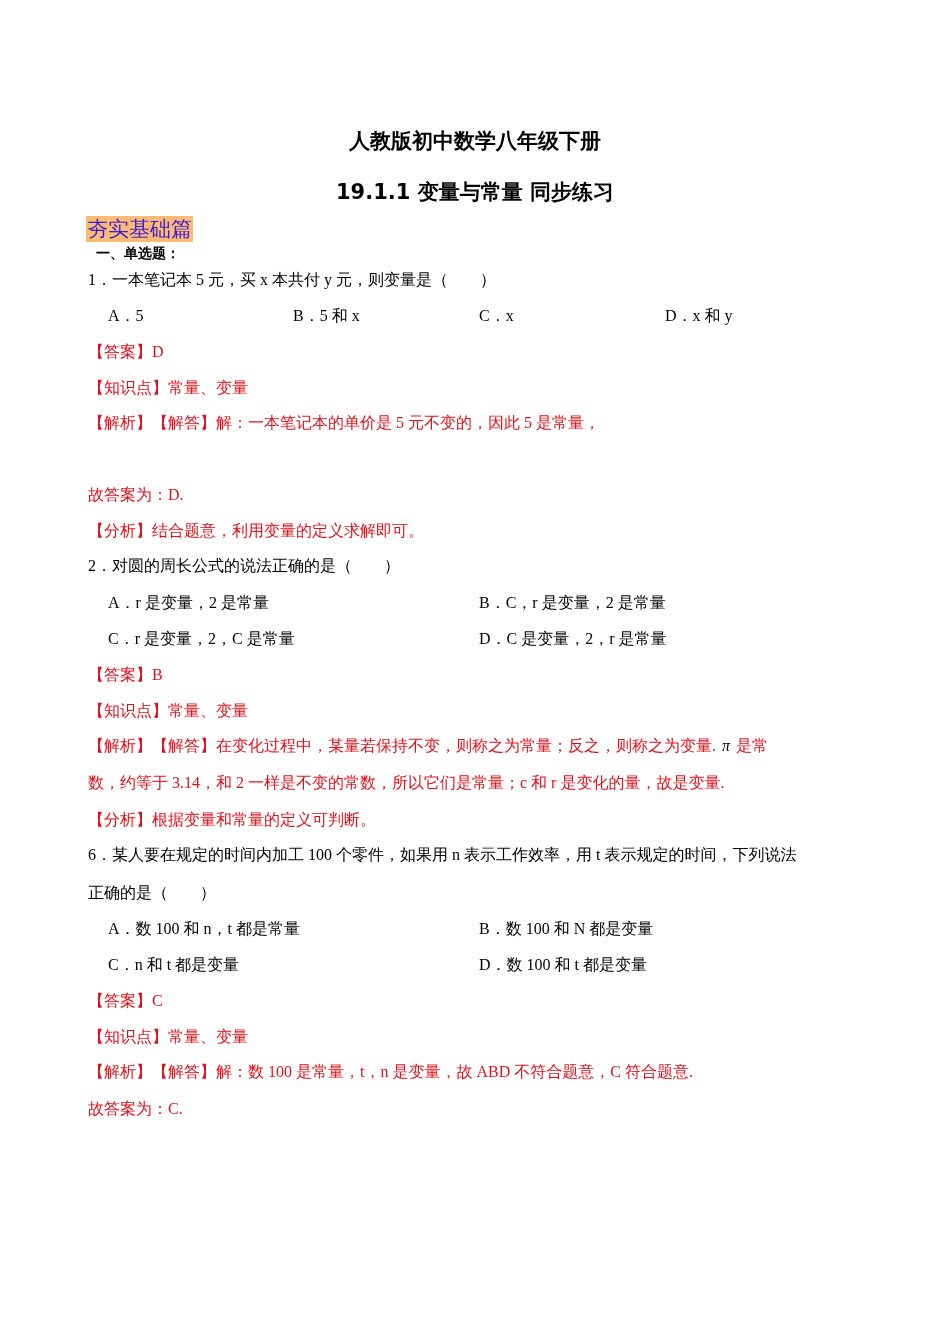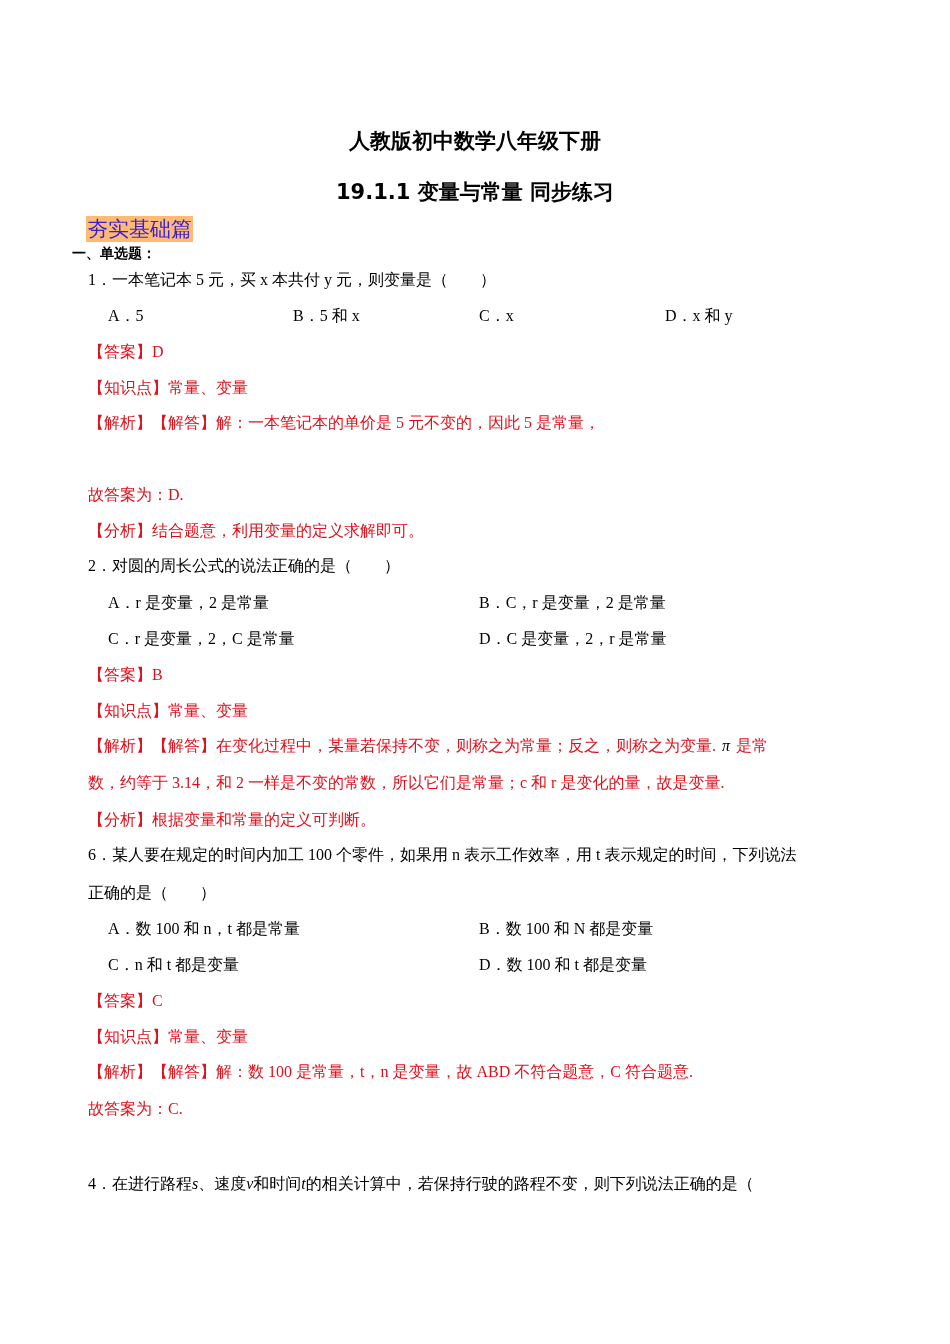--- a/index.html
+++ b/index.html
@@ -6,21 +6,21 @@
   body { width: 950px; height: 1344px; position: relative; overflow: hidden;
          font-family: "Liberation Serif", "DejaVu Serif", serif; color: #000; }
   .page { position: absolute; left: 0; top: 0; width: 840px; height: 1344px; }
   .title { position: absolute; left: 0; width: 950px; text-align: center;
            font-family: "DejaVu Sans", "Liberation Sans", sans-serif; font-weight: bold; font-size: 21px; }
   .t1 { top: 127px; }
   .t2 { top: 178px; }
   .section { position: absolute; left: 86px; top: 216px; font-size: 21px; color: #3b1fd6;
              background: #fdba74; padding: 0 1px; line-height: 26px;
              font-family: "DejaVu Sans", sans-serif; }
-  .subsec { position: absolute; left: 72px; top: 245px; font-size: 14px; font-weight: bold;
+  .subsec { position: absolute; left: 96px; top: 245px; font-size: 14px; font-weight: bold;
             font-family: "DejaVu Sans", sans-serif; }
   .line { position: absolute; left: 88px; font-size: 16px; white-space: nowrap; line-height: 20px; }
   .red { color: #e0101a; }
   .opt { position: absolute; font-size: 16px; white-space: nowrap; line-height: 20px; text-align: center; }
   .pi { font-style: italic; color: #000; margin: 0 6px; }
   .it { font-style: italic; }
 </style>
 </head>
 <body>
 
@@ -58,16 +58,13 @@
   <div class="line" style="top:883px">正确的是（　　）</div>
   <div class="opt" style="left:108px;top:919px">A．数 100 和 n，t 都是常量</div>
   <div class="opt" style="left:479px;top:919px">B．数 100 和 N 都是变量</div>
   <div class="opt" style="left:108px;top:955px">C．n 和 t 都是变量</div>
   <div class="opt" style="left:479px;top:955px">D．数 100 和 t 都是变量</div>
   <div class="line red" style="top:991px">【答案】C</div>
   <div class="line red" style="top:1027px">【知识点】常量、变量</div>
   <div class="line red" style="top:1062px">【解析】【解答】解：数 100 是常量，t，n 是变量，故 ABD 不符合题意，C 符合题意.</div>
   <div class="line red" style="top:1099px">故答案为：C.</div>
 
-  <div class="line" style="top:1174px">
-    <span>4．在进行路程</span><span class="it">s</span><span>、速度</span><span class="it">v</span><span>和时间</span><span class="it">t</span><span>的相关计算中，若保持行驶的路程不变，则下列说法正确的是（</span>
-  </div>
 </div>
 
 </body></html>

